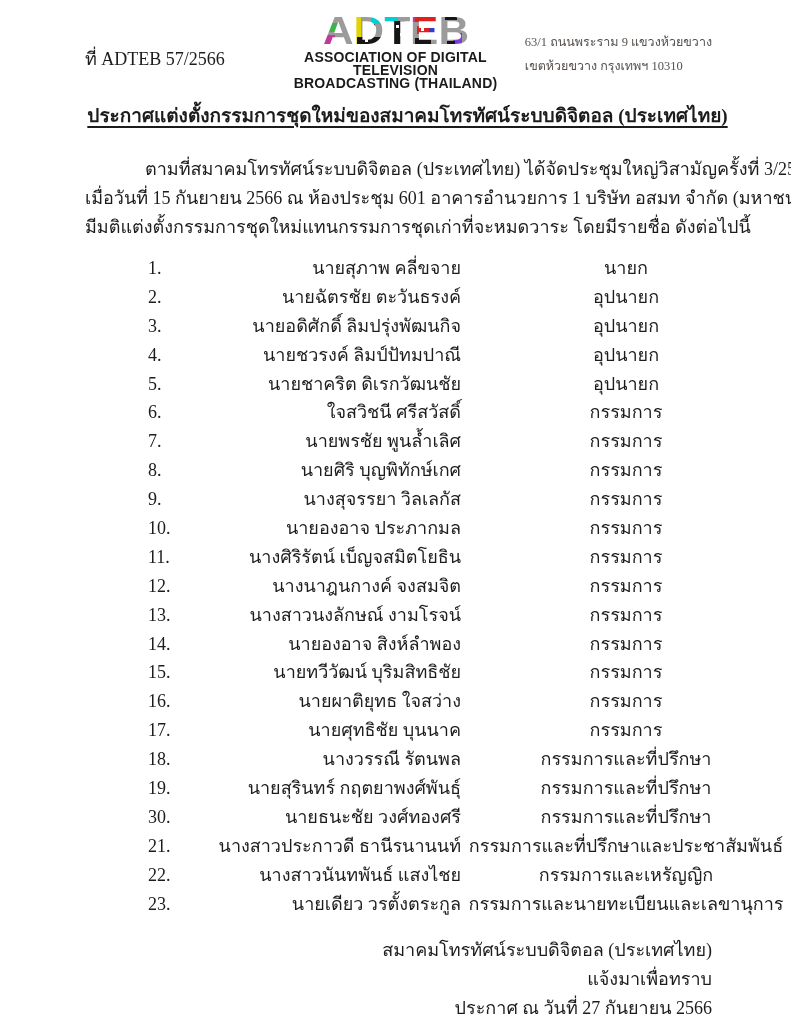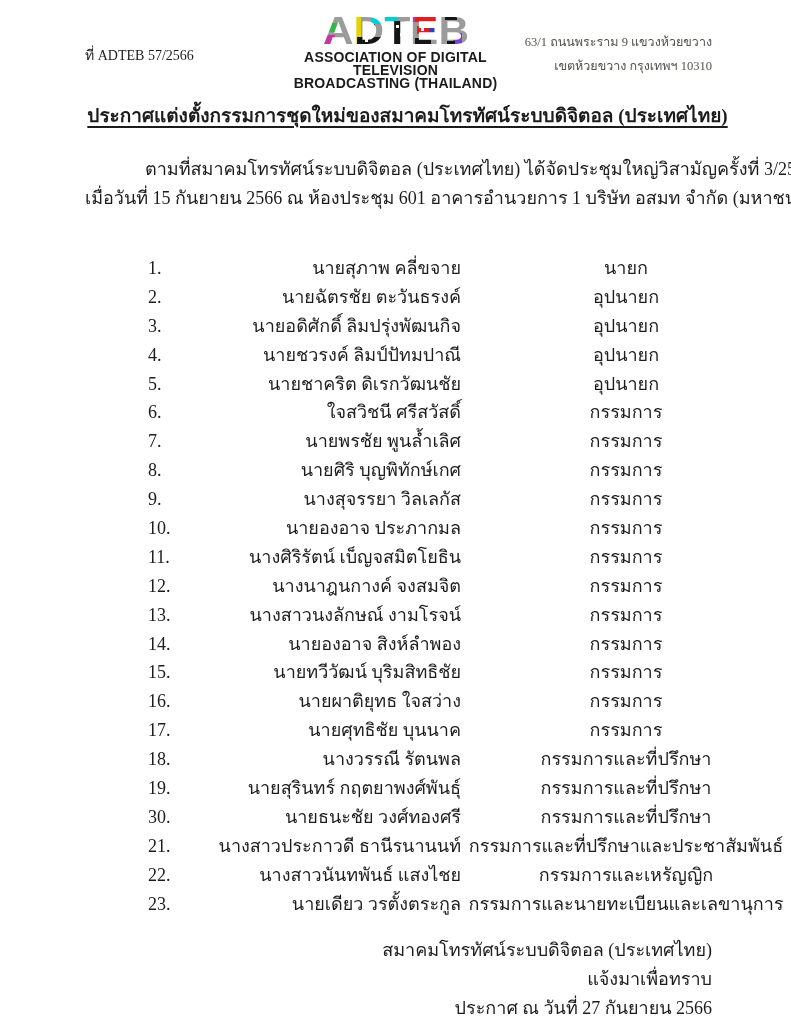--- a/index.html
+++ b/index.html
@@ -8,35 +8,35 @@
     width:791px;height:1019px;
     background:#ffffff;
     margin:0 auto;
     overflow:hidden;
     font-family:"Liberation Serif","DejaVu Serif",serif;
     color:#1c1c1c;
   }
   
   .doc-number{
     position:absolute;left:85px;top:44px;
-    font-size:14px;white-space:nowrap;
+    font-size:18px;white-space:nowrap;
   }
   .logo-block{
     position:absolute;left:50%;top:11px;transform:translateX(-50%);
     text-align:center;width:260px;
   }
   .logo-svg{display:block;margin:0 auto;}
   .org-name{
     font-family:"Liberation Sans","DejaVu Sans",sans-serif;
     font-weight:bold;font-size:14px;line-height:13px;
     color:#1a1a1a;letter-spacing:.2px;margin-top:2px;
   }
   .address-block{
     position:absolute;right:79px;top:30px;
-    text-align:right;font-size:12.5px;line-height:24px;
+    text-align:left;font-size:12.5px;line-height:24px;
     color:#55504c;white-space:nowrap;
   }
   
   .doc-title{
     position:absolute;top:100px;left:12px;width:100%;
     text-align:center;font-size:19px;font-weight:bold;
   }
   .doc-title span{
     text-decoration:underline;
     text-decoration-thickness:1.5px;
@@ -117,20 +117,21 @@
     <div>เขตห้วยขวาง กรุงเทพฯ 10310</div>
   </div>
 
   <div class="doc-title">
     <span>ประกาศแต่งตั้งกรรมการชุดใหม่ของสมาคมโทรทัศน์ระบบดิจิตอล (ประเทศไทย)</span>
   </div>
 
   <div class="intro">
     <div class="l1">ตามที่สมาคมโทรทัศน์ระบบดิจิตอล (ประเทศไทย) ได้จัดประชุมใหญ่วิสามัญครั้งที่ 3/2566</div>
     <div class="l2">เมื่อวันที่ 15 กันยายน 2566 ณ ห้องประชุม 601 อาคารอำนวยการ 1 บริษัท อสมท จำกัด (มหาชน) ที่ประชุม</div>
+    <div class="l3">มีมติแต่งตั้งกรรมการชุดใหม่แทนกรรมการชุดเก่าที่จะหมดวาระ โดยมีรายชื่อ ดังต่อไปนี้</div>
   </div>
 
   <div class="member-list" id="member-list">
       <div class="member-row">
         <span class="member-no">1.</span>
         <span class="member-name">นายสุภาพ คลี่ขจาย</span>
         <span class="member-pos">นายก</span>
       </div>
       <div class="member-row">
         <span class="member-no">2.</span>

